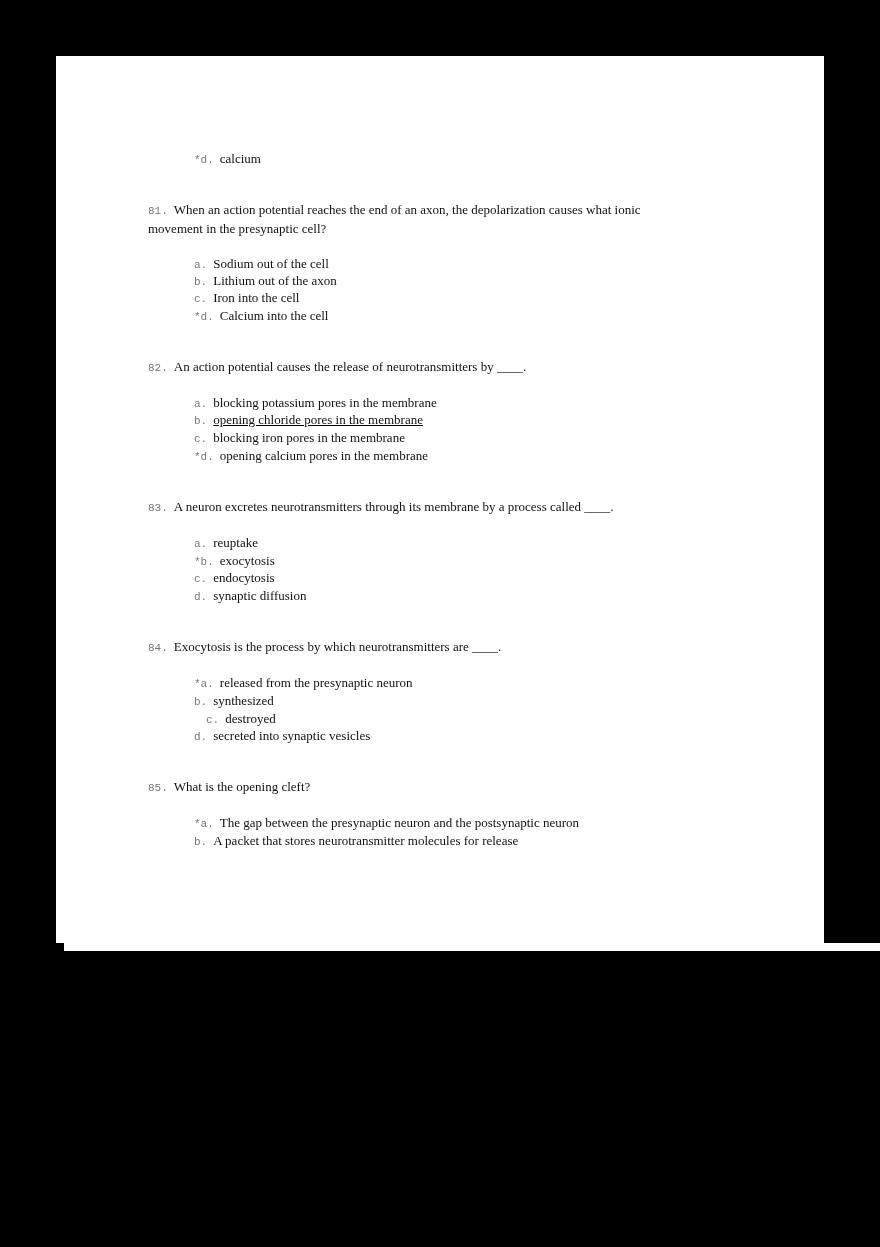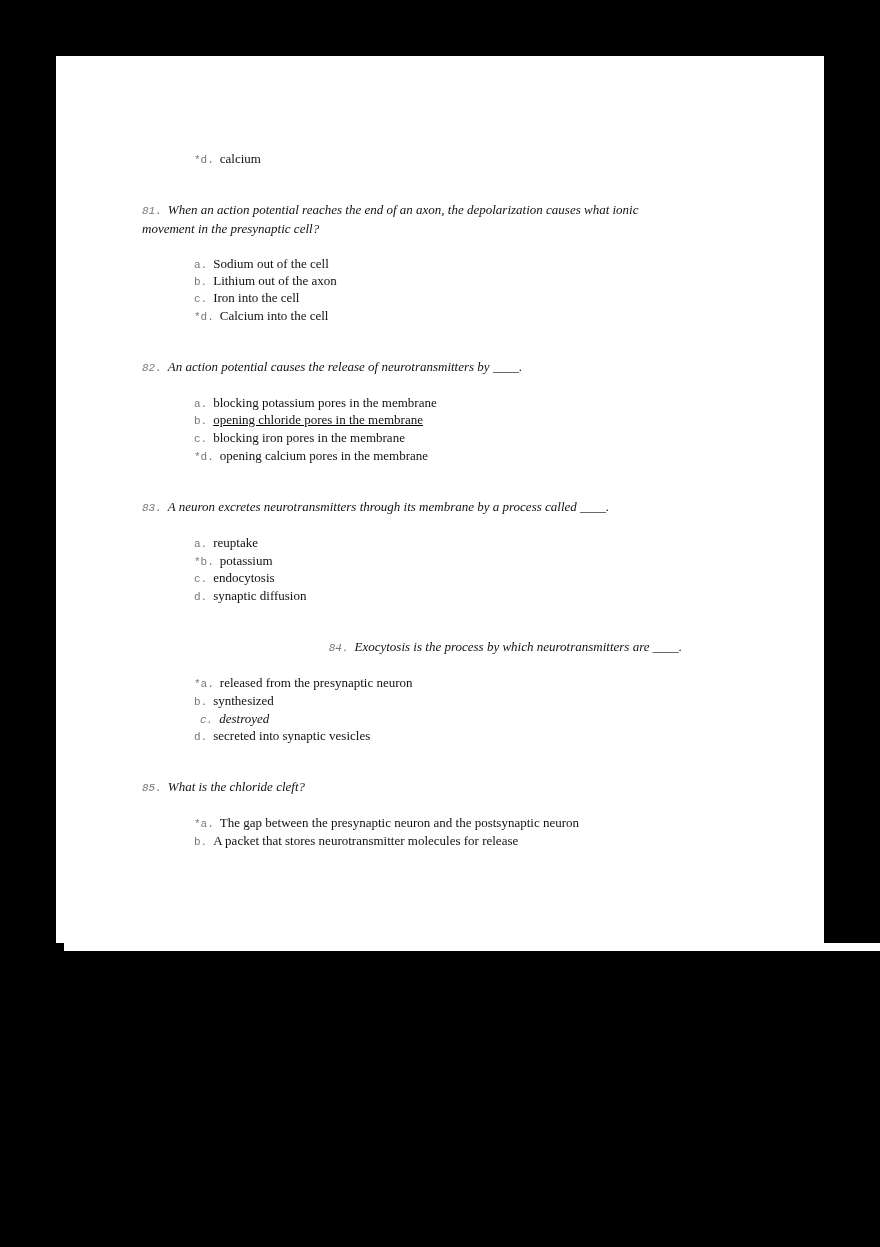--- a/index.html
+++ b/index.html
@@ -8,21 +8,21 @@
     position: absolute; left: 56px; top: 56px; width: 768px; height: 887px;
     background: #fff;
   }
   .page-strip {
     position: absolute; left: 64px; top: 943px; width: 816px; height: 8px;
     background: #fff;
   }
   .serif { font-family: "Liberation Serif", "DejaVu Serif", serif; color: #111; font-size: 13px; }
   .mono { font-family: "Liberation Mono", "DejaVu Sans Mono", monospace; color: #777; font-size: 11px; }
   .line { position: absolute; white-space: nowrap; line-height: 17px; }
-  .q-text { position: absolute; left: 142px; width: 540px; line-height: 18px; font-style: italic; }
+  .q-text { position: absolute; left: 148px; width: 540px; line-height: 18px; }
   .q-text .mono { margin-right: 6px; }
   .opt .mono { display: inline-block; margin-right: 6px; }
 </style>
 </head>
 <body>
 
 <div class="page"></div>
 <div class="page-strip"></div>
 
 <div class="line opt" style="left:194px; top:149px;">
@@ -42,29 +42,29 @@
 </div>
 <div class="line opt" style="left:194px; top:393px;"><span class="mono">a.</span><span class="serif">blocking potassium pores in the membrane</span></div>
 <div class="line opt" style="left:194px; top:410px;text-decoration:underline;"><span class="mono">b.</span><span class="serif">opening chloride pores in the membrane</span></div>
 <div class="line opt" style="left:194px; top:428px;"><span class="mono">c.</span><span class="serif">blocking iron pores in the membrane</span></div>
 <div class="line opt" style="left:194px; top:446px;"><span class="mono">*d.</span><span class="serif">opening calcium pores in the membrane</span></div>
 
 <div class="q-text serif" style="top:498px;">
   <span class="mono">83.</span><span>A neuron excretes neurotransmitters through its membrane by a process called ____.</span>
 </div>
 <div class="line opt" style="left:194px; top:533px;"><span class="mono">a.</span><span class="serif">reuptake</span></div>
-<div class="line opt" style="left:194px; top:551px;"><span class="mono">*b.</span><span class="serif">potassium</span></div>
+<div class="line opt" style="left:194px; top:551px;"><span class="mono">*b.</span><span class="serif">exocytosis</span></div>
 <div class="line opt" style="left:194px; top:568px;"><span class="mono">c.</span><span class="serif">endocytosis</span></div>
 <div class="line opt" style="left:194px; top:586px;text-align:right;"><span class="mono">d.</span><span class="serif">synaptic diffusion</span></div>
 
-<div class="q-text serif" style="top:638px;text-align:right;">
+<div class="q-text serif" style="top:638px;">
   <span class="mono">84.</span><span>Exocytosis is the process by which neurotransmitters are ____.</span>
 </div>
 <div class="line opt" style="left:194px; top:673px;"><span class="mono">*a.</span><span class="serif">released from the presynaptic neuron</span></div>
 <div class="line opt" style="left:194px; top:691px;"><span class="mono">b.</span><span class="serif">synthesized</span></div>
-<div class="line opt" style="left:200px; top:709px;font-style:italic;"><span class="mono">c.</span><span class="serif">destroyed</span></div>
+<div class="line opt" style="left:206px; top:709px;"><span class="mono">c.</span><span class="serif">destroyed</span></div>
 <div class="line opt" style="left:194px; top:726px;"><span class="mono">d.</span><span class="serif">secreted into synaptic vesicles</span></div>
 
 <div class="q-text serif" style="top:778px;">
-  <span class="mono">85.</span><span>What is the chloride cleft?</span>
+  <span class="mono">85.</span><span>What is the opening cleft?</span>
 </div>
 <div class="line opt" style="left:194px; top:813px;"><span class="mono">*a.</span><span class="serif">The gap between the presynaptic neuron and the postsynaptic neuron</span></div>
 <div class="line opt" style="left:194px; top:831px;"><span class="mono">b.</span><span class="serif">A packet that stores neurotransmitter molecules for release</span></div>
 
 </body></html>

